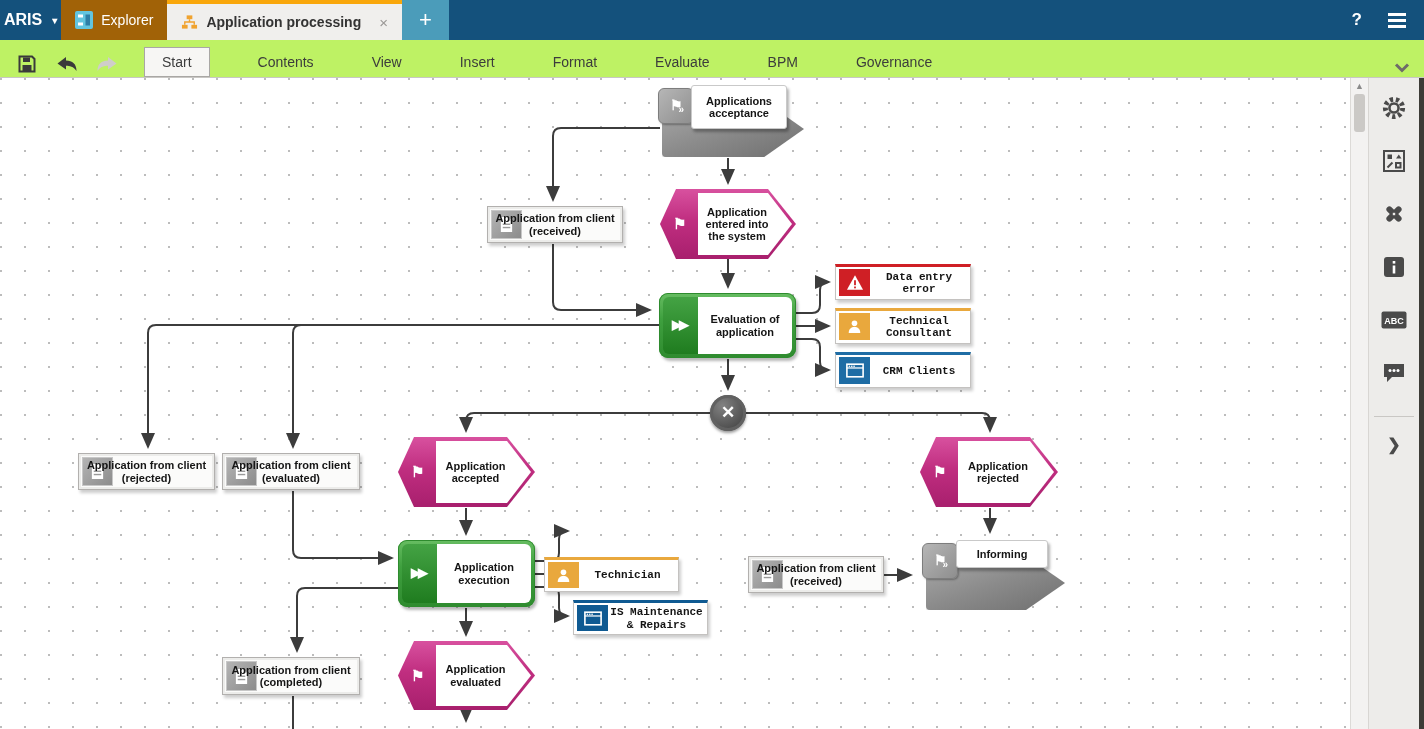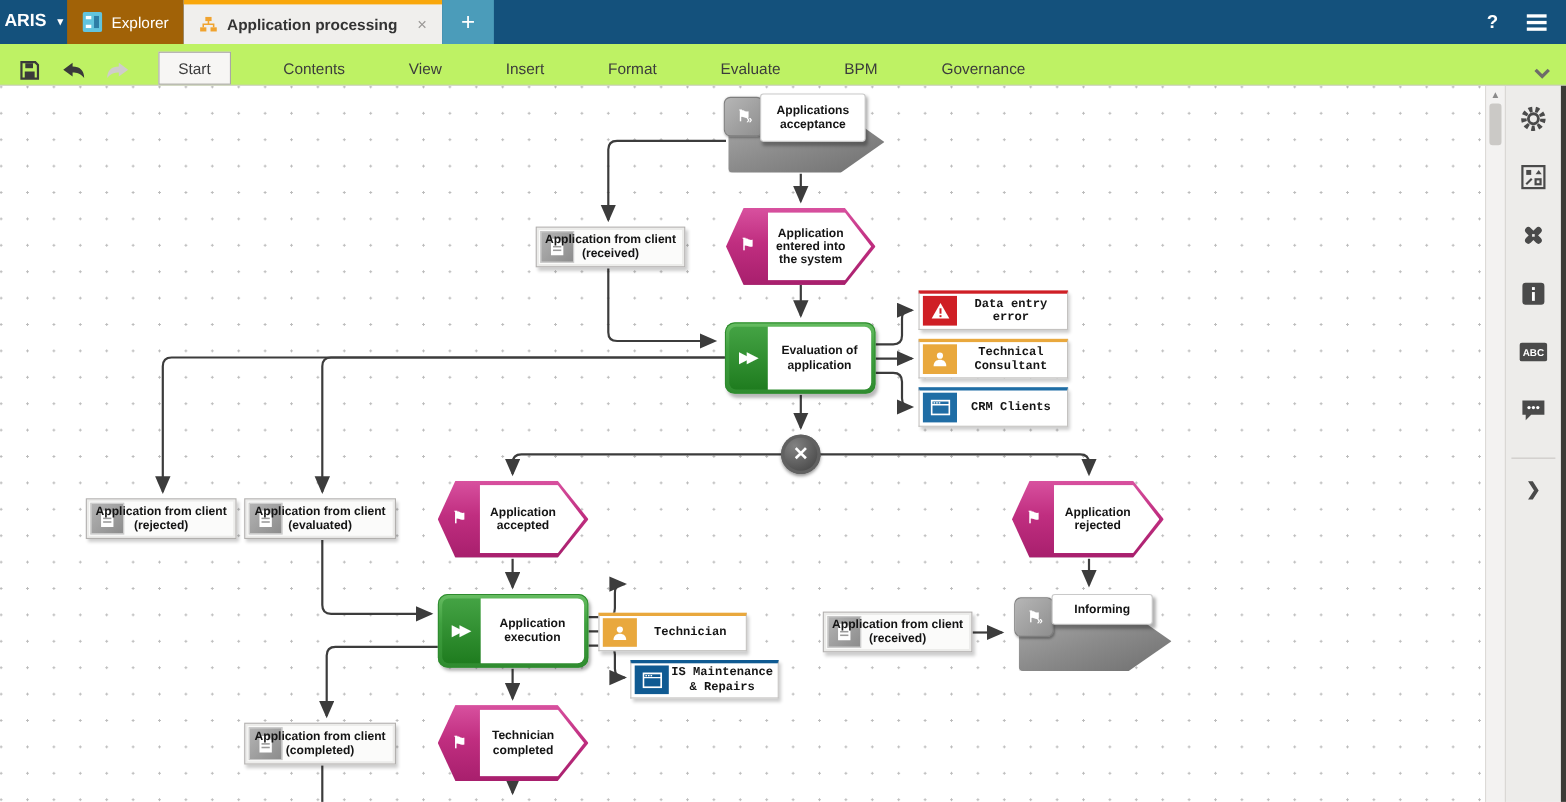--- a/index.html
+++ b/index.html
@@ -374,21 +374,21 @@
           <rect x="4" y="8" width="8" height="1.5" fill="#9a9a9a"></rect>
             <rect x="4" y="11.5" width="8" height="1.5" fill="#9a9a9a"></rect>
         </svg>
       </div>
       <div class="doc-label">Application from client (completed)</div>
     </div>
 
     <div class="node" style="left:398px; top:563px; width:137px; height:69px;">
       <div class="ev-bg"></div>
       <span class="ev-flag">⚑</span>
-      <div class="ev-inner">Technician completed</div>
+      <div class="ev-inner">Application evaluated</div>
     </div>
 
   </div>
 
   <div class="vscroll">
     <span class="up">▲</span>
     <span class="thumb"></span>
   </div>
 
   <div class="sidebar">

